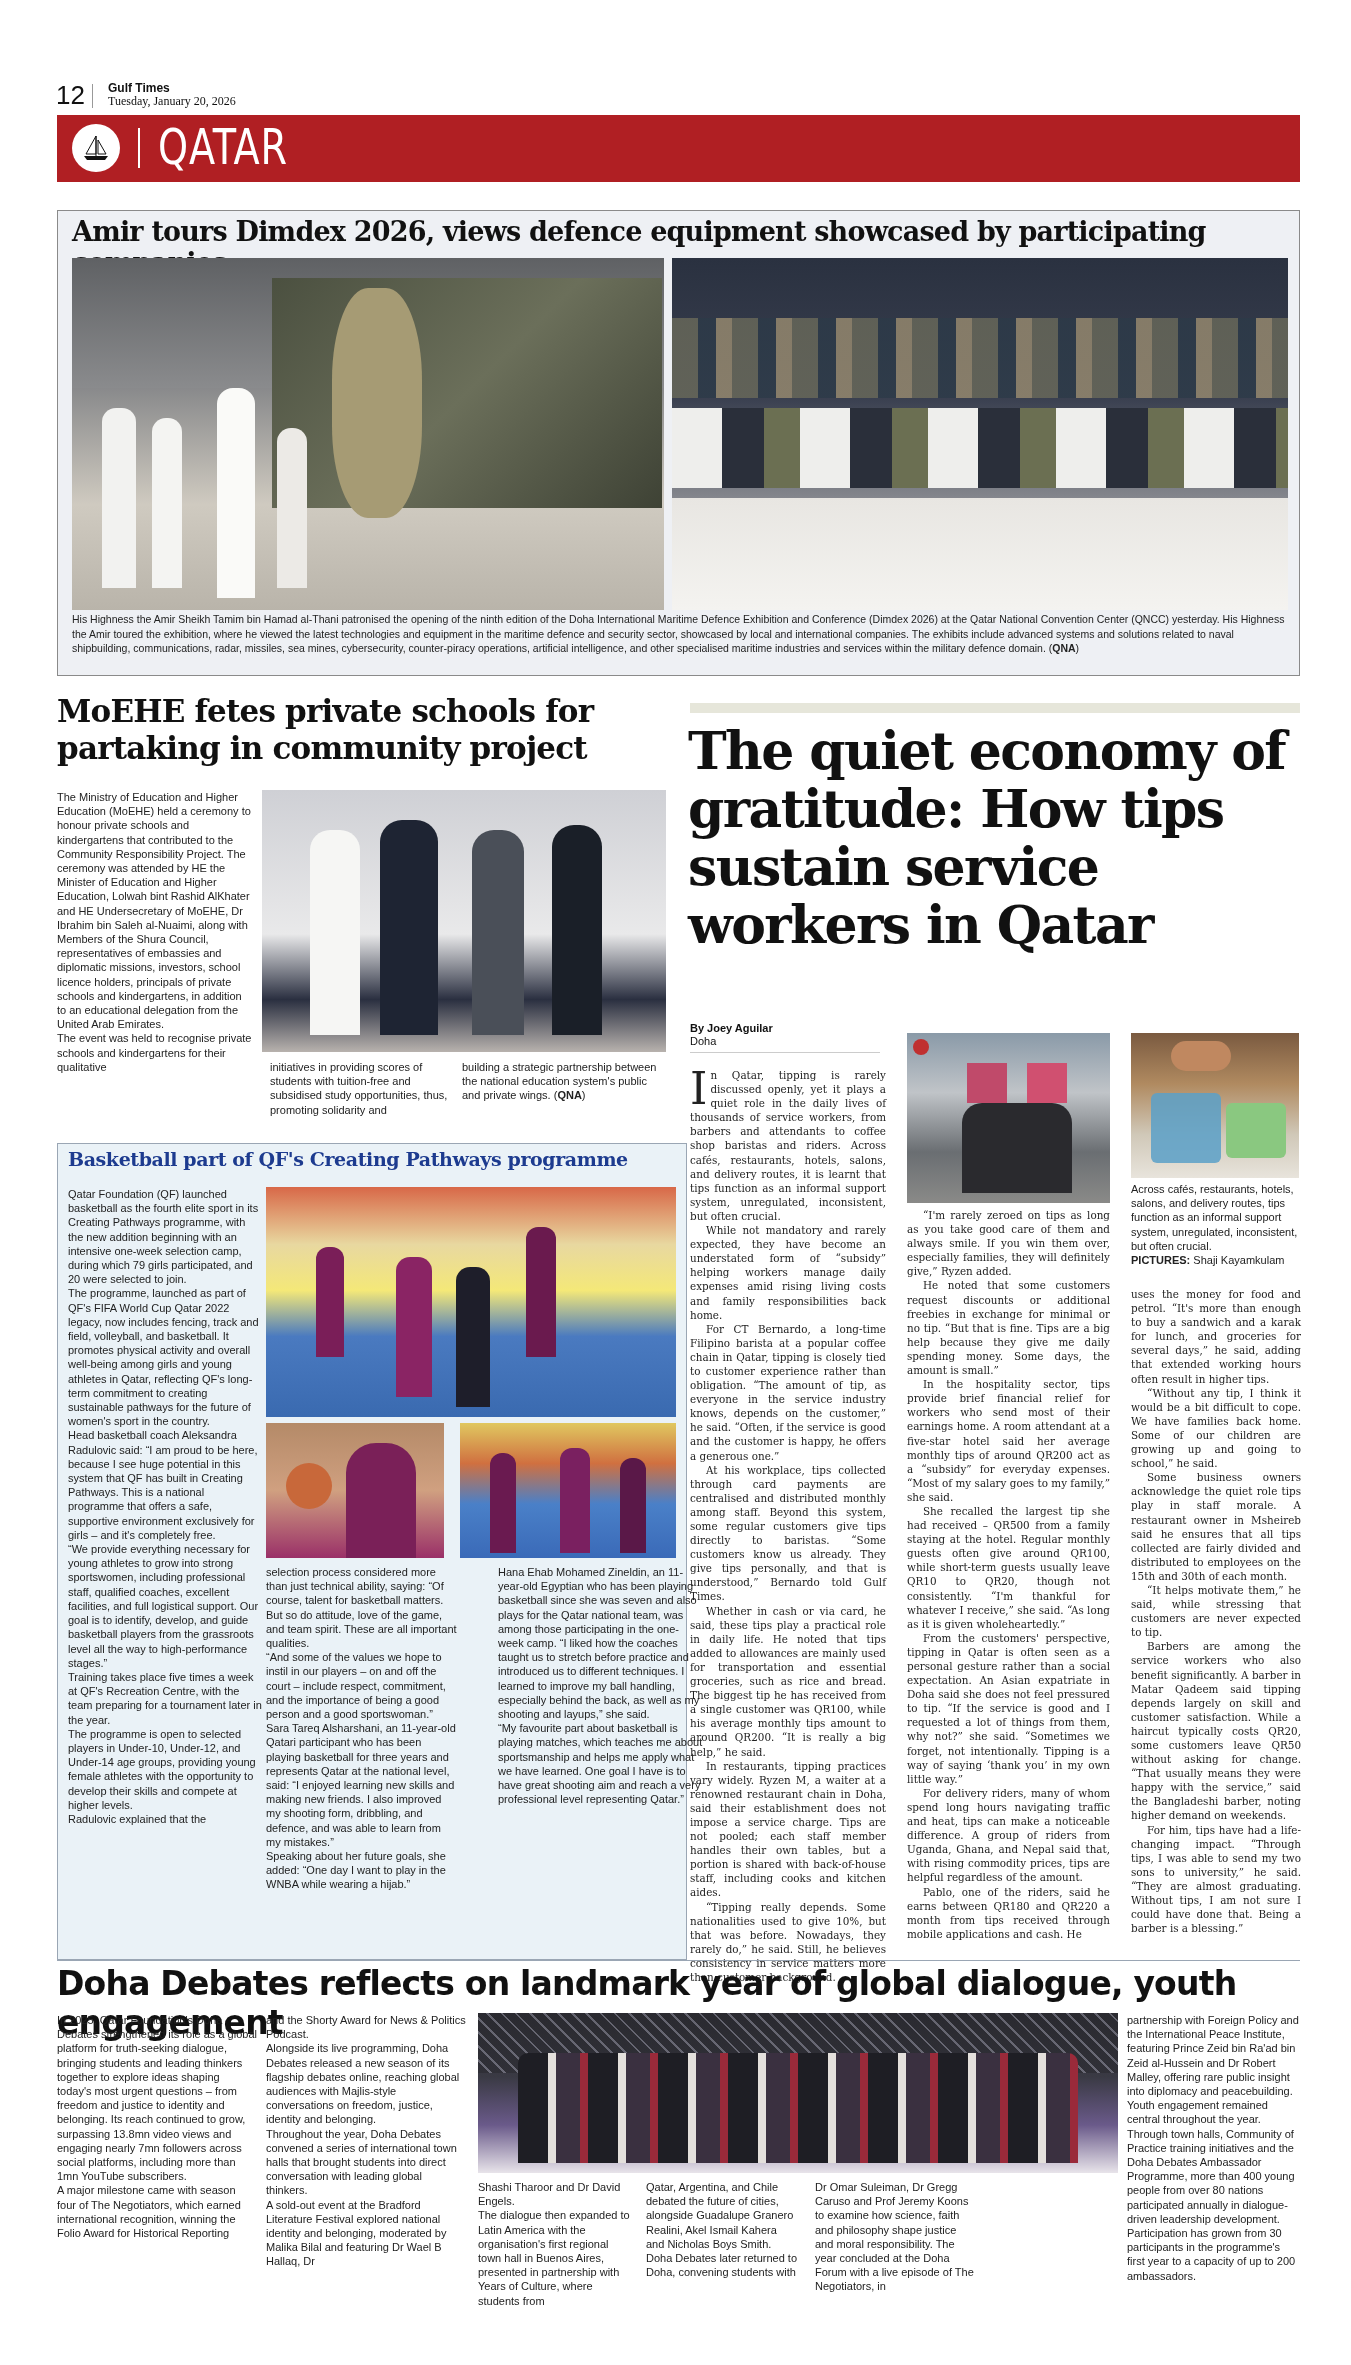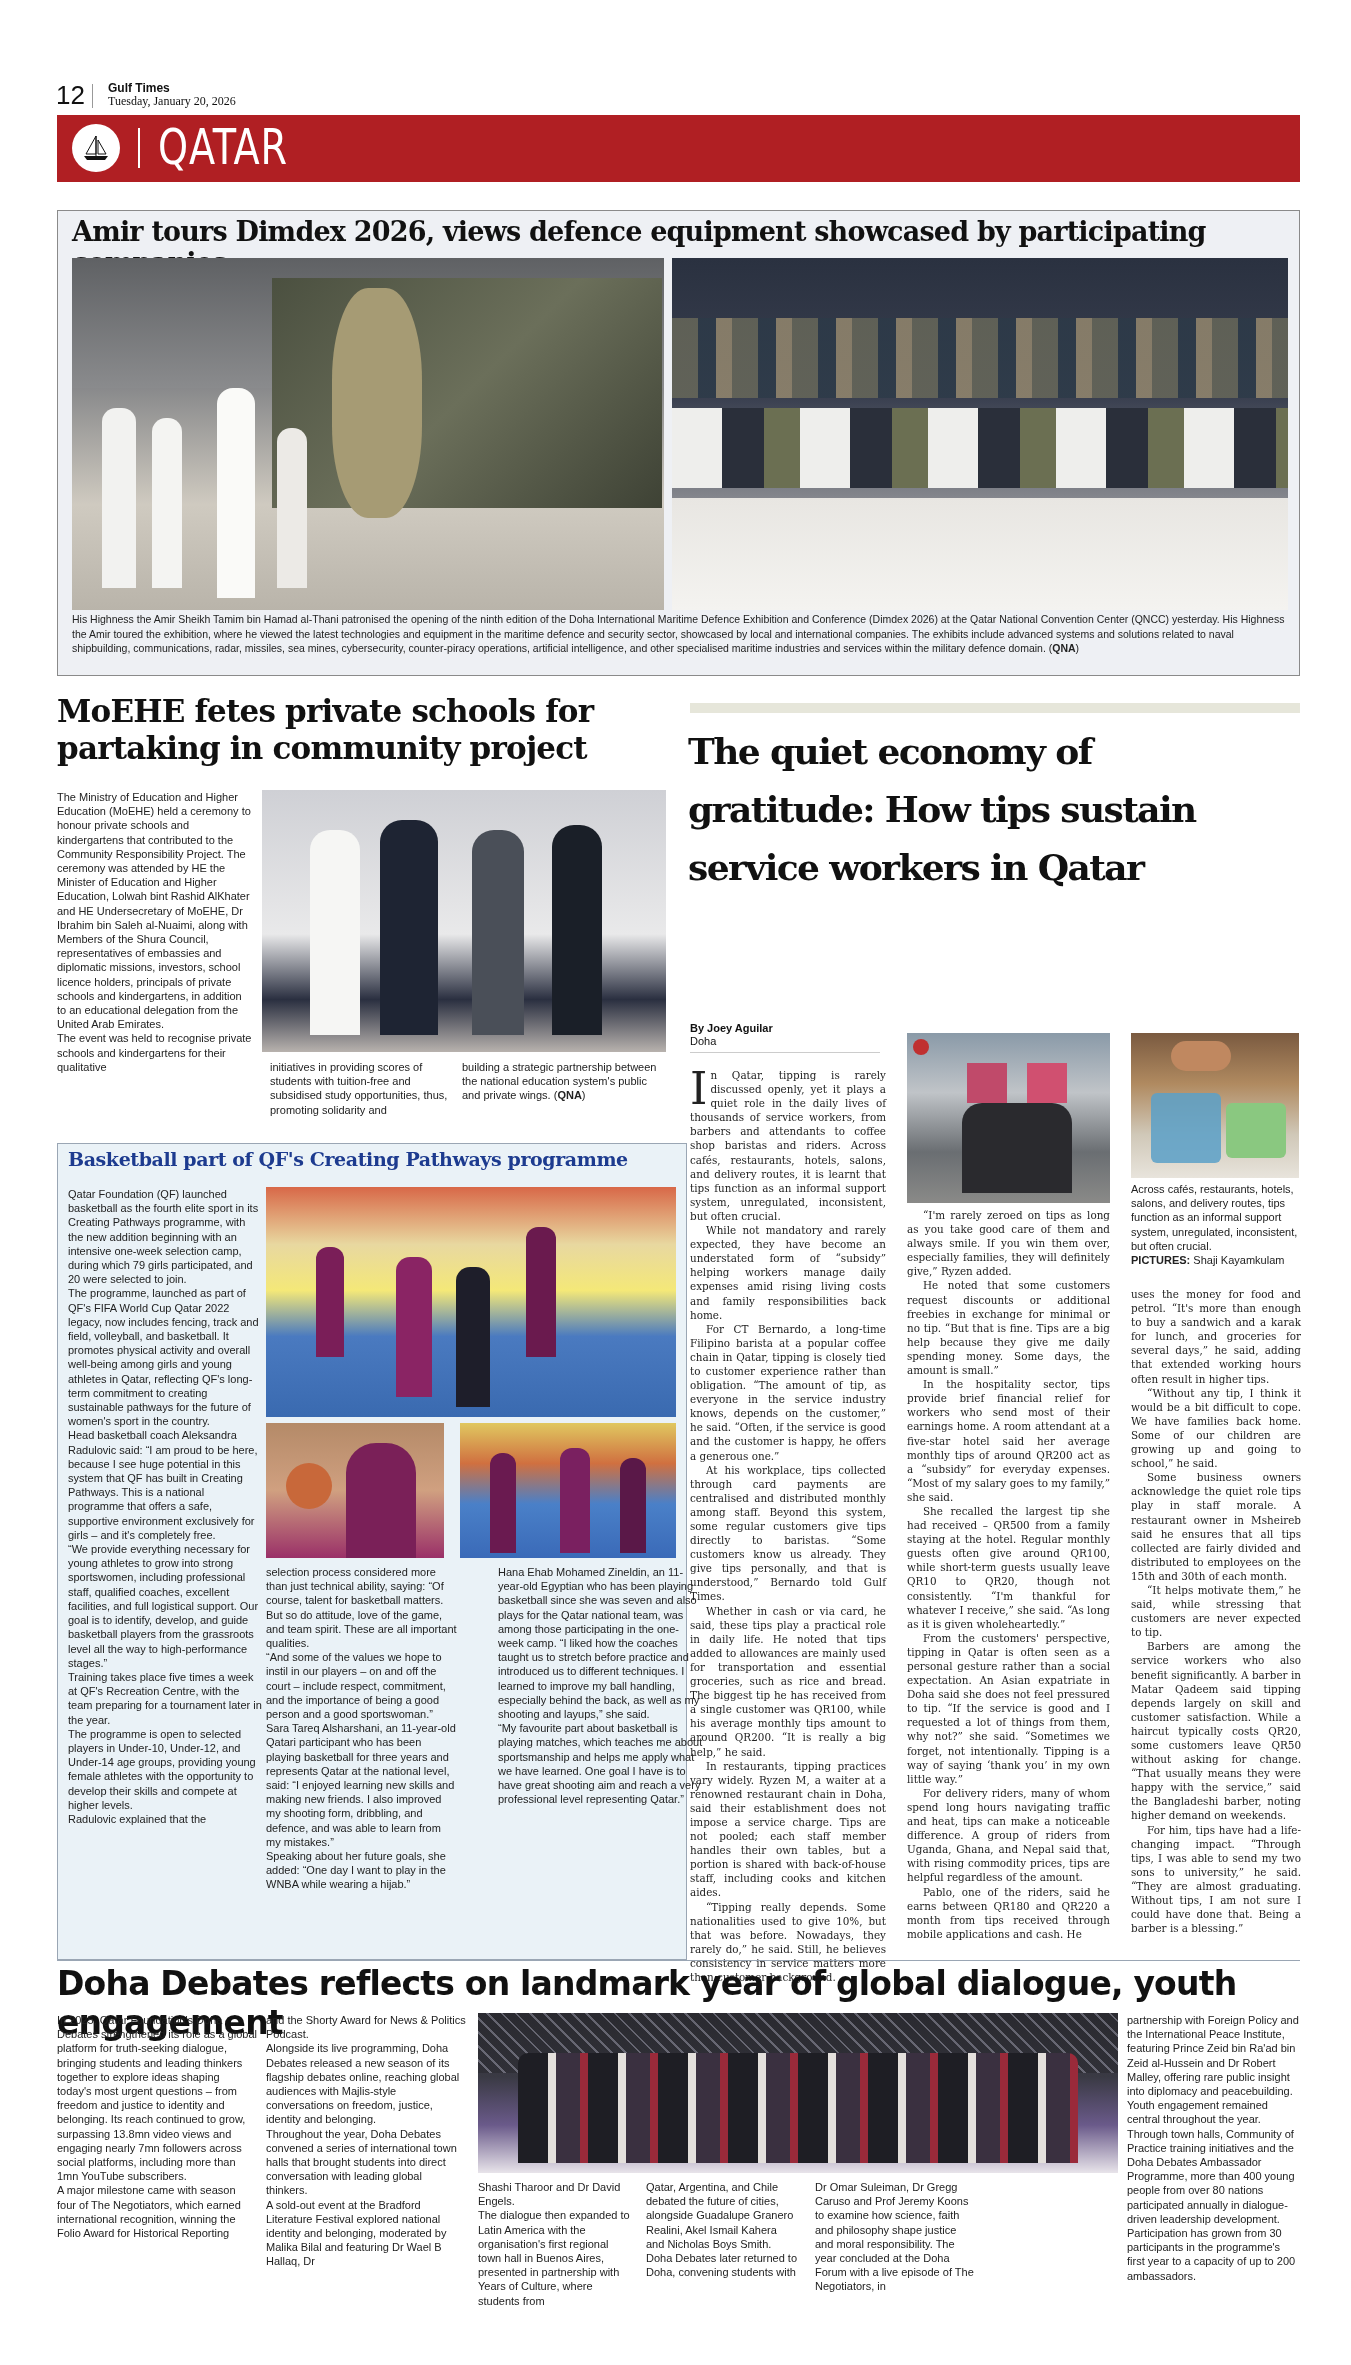--- a/index.html
+++ b/index.html
@@ -15,21 +15,21 @@
   .banner-title { left: 158px; top: 118px; color: #fff; font-size: 50px; font-weight: normal; letter-spacing: 1px; font-family: "DejaVu Sans", sans-serif; font-stretch: condensed; transform: scaleX(0.85); transform-origin: left; }
   .amir-box { left: 57px; top: 210px; width: 1243px; height: 466px; background: #eef0f4; border: 1px solid #8a8a8a; }
   .amir-headline { left: 72px; top: 216px; font-family: "DejaVu Serif", serif; font-weight: bold; font-size: 27px; letter-spacing: -0.8px; color: #111; }
   .photo { position: absolute; overflow: hidden; }
   .caption-small { font-size: 10.5px; line-height: 14.5px; color: #222; }
   .moehe-headline { left: 57px; top: 693px; width: 600px; font-family: "DejaVu Serif", serif; font-weight: bold; font-size: 31px; line-height: 37px; letter-spacing: -0.8px; }
   .col-text { font-size: 11px; line-height: 14.2px; color: #222; }
   .qf-box { left: 57px; top: 1143px; width: 630px; height: 817px; background: #eaf2f7; border: 1px solid #9aa6b4; }
   .qf-headline { left: 68px; top: 1148px; color: #1d3b8f; font-family: "DejaVu Serif", serif; font-weight: bold; font-size: 19px; letter-spacing: -0.4px; }
   .tips-topbar { left: 690px; top: 703px; width: 610px; height: 10px; background: #e6e6da; }
-  .tips-headline { left: 688px; top: 722px; width: 600px; font-family: "DejaVu Serif", serif; font-weight: bold; font-size: 36px; line-height: 58px; letter-spacing: -1.6px; }
+  .tips-headline { left: 688px; top: 722px; width: 600px; font-family: "DejaVu Serif", serif; font-weight: bold; font-size: 52px; line-height: 58px; letter-spacing: -1.6px; }
   .byline { left: 690px; top: 1022px; font-size: 11px; font-weight: bold; }
   .dateline { left: 690px; top: 1035px; font-size: 11px; }
   .byline-rule { left: 690px; top: 1052px; width: 190px; height: 1px; background: #ccc; }
   .serif-text { font-family: "DejaVu Serif", serif; font-size: 10.4px; line-height: 14.1px; color: #222; text-align: justify; }
   .serif-text p { text-indent: 16px; }
   .dropcap { float: left; font-size: 44px; line-height: 38px; font-family: "DejaVu Serif", serif; margin-right: 3px; margin-top: 2px; }
   .doha-rule { left: 57px; top: 1960px; width: 1243px; height: 1px; background: #9aa6b4; }
   .doha-headline { left: 57px; top: 1964px; width: 1243px; font-family: "DejaVu Sans", sans-serif; font-weight: bold; font-size: 33px; letter-spacing: -0.8px; }
   .bold { font-weight: bold; }
   svg { display: block; }

